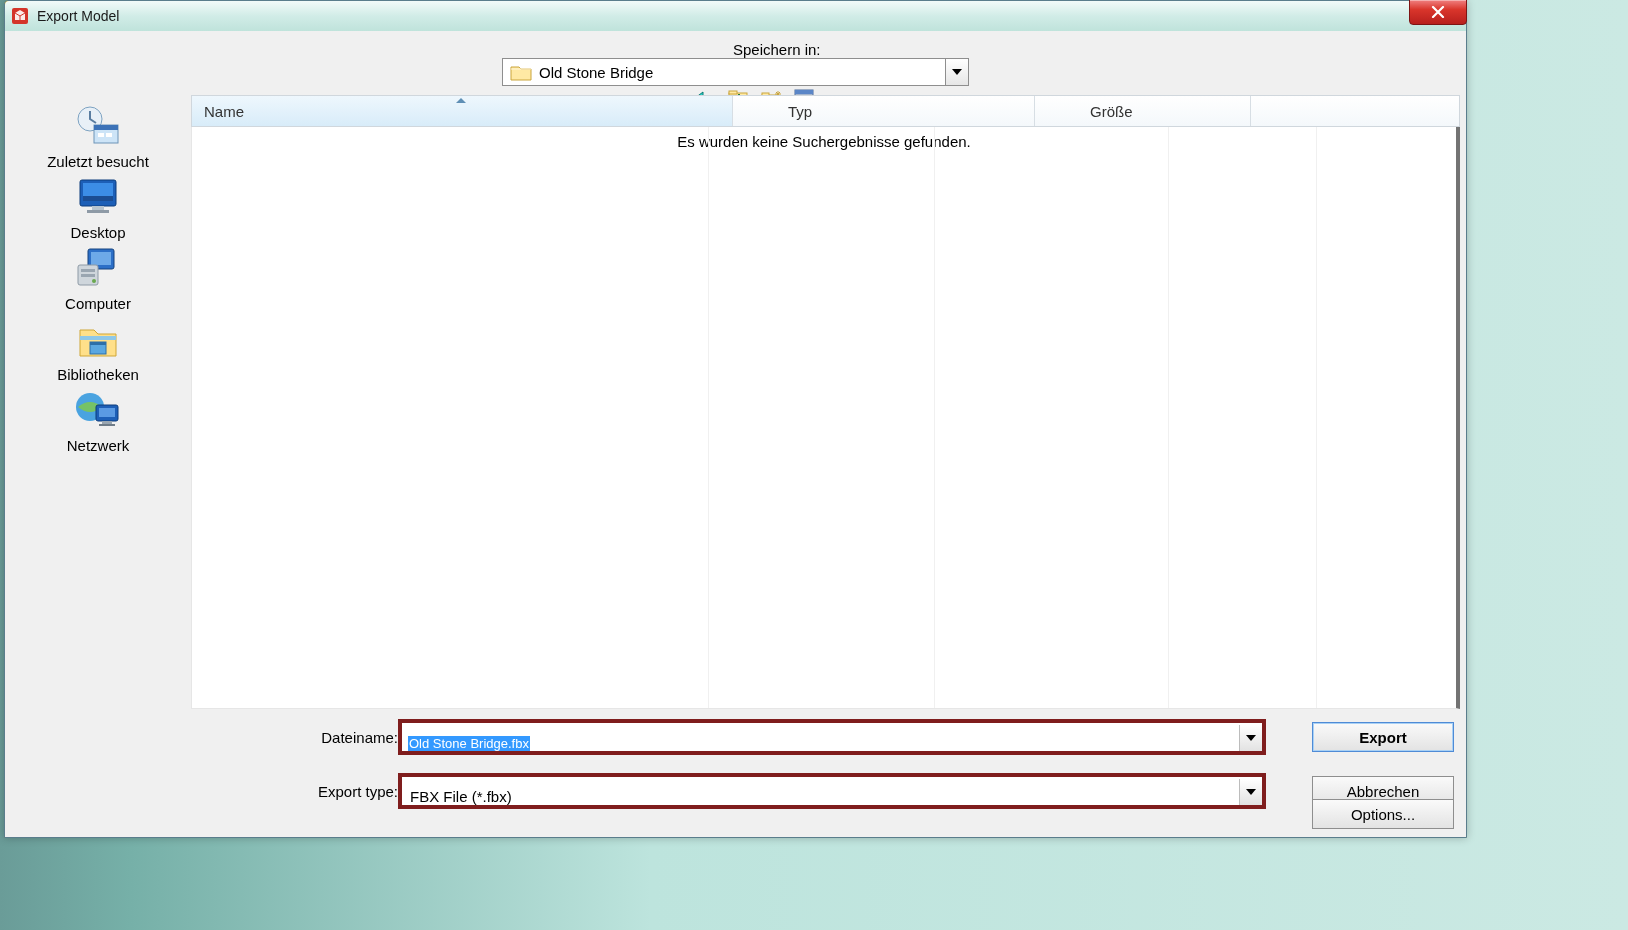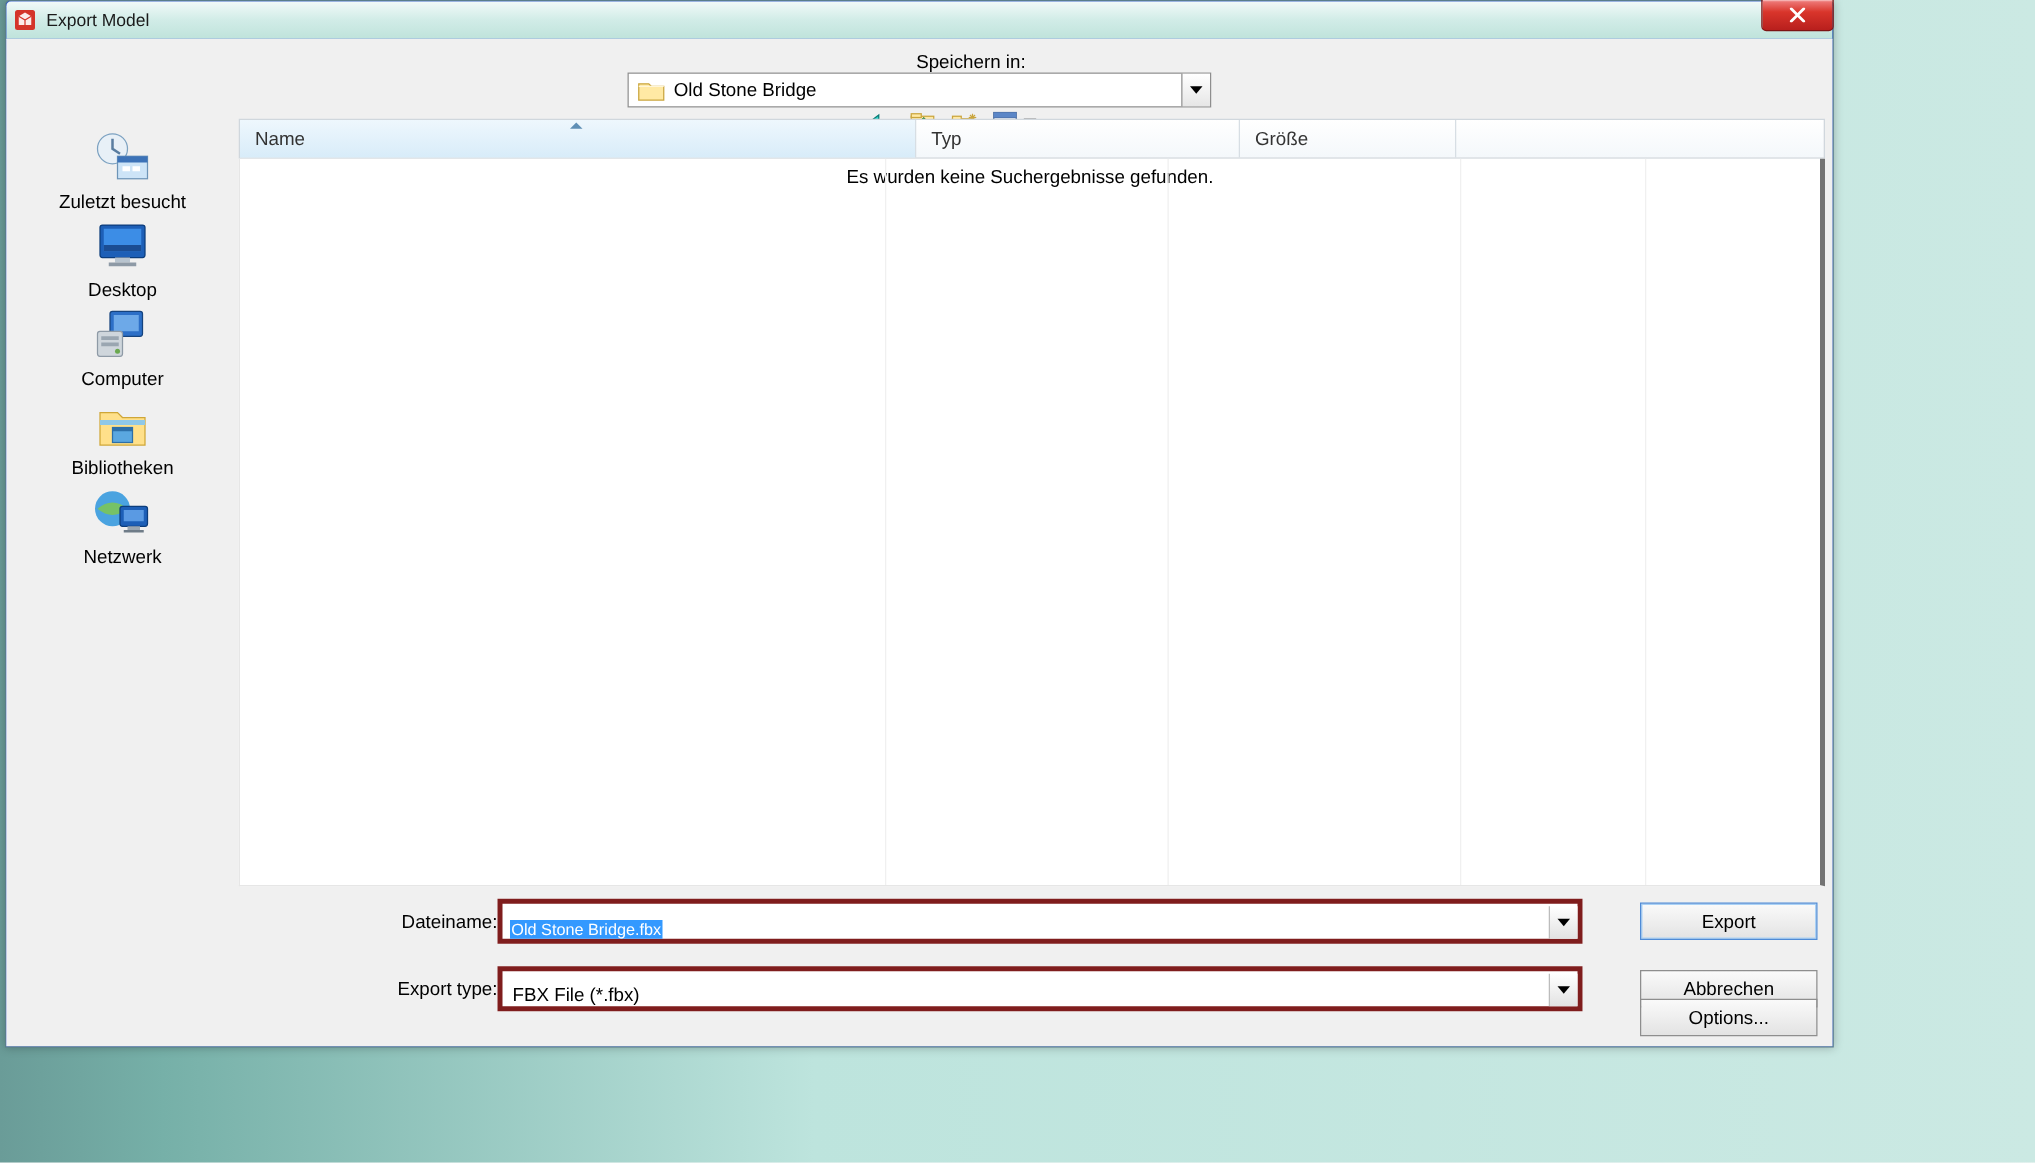--- a/index.html
+++ b/index.html
@@ -1,54 +1,54 @@
 <!DOCTYPE html>
 <html><head>
 <meta charset="utf-8">
 <style>
   html,body{margin:0;padding:0;font-family:"Segoe UI",Tahoma,sans-serif;font-size:13px;color:#000;}
   body{width:1628px;height:930px;background:linear-gradient(to right,#6a9c98 0%,#76b0a8 8%,#bde4dd 40%,#cbe9e3 100%);overflow:hidden;position:relative;}
-  .window{position:absolute;left:4px;top:0;width:1461px;height:836px;background:#1d4ed8;border:1px solid #5a7d8c;border-radius:4px 4px 0 0;box-shadow:0 0 8px rgba(0,0,0,.25);}
+  .window{position:absolute;left:4px;top:0;width:1461px;height:836px;background:#eab308;border:1px solid #5a7d8c;border-radius:4px 4px 0 0;box-shadow:0 0 8px rgba(0,0,0,.25);}
   .titlebar{position:relative;height:30px;background:linear-gradient(to bottom,#f2faf9 0%,#d1ece7 50%,#bfe3db 100%);border-bottom:1px solid #a9c7c2;border-radius:4px 4px 0 0;display:flex;align-items:center;padding-left:6px;}
   .title-icon{width:18px;height:18px;margin-right:8px;}
   .title-text{font-size:14px;color:#1a1a1a;}
   .close-btn{position:absolute;right:-1px;top:-2px;width:56px;height:24px;background:linear-gradient(to bottom,#f08080 0%,#d9352b 40%,#b81f1d 100%);border:1px solid #7d1414;border-radius:0 0 4px 4px;display:flex;align-items:center;justify-content:center;box-shadow:inset 0 1px 0 rgba(255,255,255,.4);}
   .close-btn svg{width:14px;height:12px;}
   .client{position:absolute;left:0;right:0;top:30px;bottom:0;background:#f0f0f0;padding:0;display:flex;flex-direction:column;}
   .toprow{display:flex;align-items:center;height:54px;padding:10px 0 0 0;flex-direction:column;}
   .lbl-savein{width:180px;text-align:right;padding-right:10px;font-size:15px;}
   .combo-folder{position:relative;width:465px;height:28px;border:1px solid #8e8e8e;background:#fff;display:flex;align-items:center;}
   .combo-folder .folder-ic{width:24px;height:22px;margin:0 6px;}
   .combo-folder .folder-name{flex:1;font-size:15px;}
   .combo-folder .dd{width:22px;height:26px;border-left:1px solid #8e8e8e;background:linear-gradient(to bottom,#fff,#e6e6e6);display:flex;align-items:center;justify-content:center;}
   .toolbar{display:flex;align-items:center;gap:10px;margin-left:50px;}
   .tb-btn{width:24px;height:24px;display:flex;align-items:center;justify-content:center;}
   .middle{display:flex;flex:1;min-height:0;}
   .places{width:186px;padding:8px 0 0 0;display:flex;flex-direction:column;align-items:center;gap:4px;}
   .place{display:flex;flex-direction:column;align-items:center;cursor:default;width:150px;}
   .place svg,.place .ph{width:52px;height:48px;}
   .place .lbl{font-size:15px;margin-top:2px;text-align:center;}
   .listwrap{flex:1;margin-right:6px;display:flex;flex-direction:column;}
-  .header-row{display:flex;height:30px;border:1px solid #d0d7dd;background:linear-gradient(to bottom,#ffffff,#f4f8fb);}
+  .header-row{display:flex;height:30px;border:1px solid #d0d7dd;background:linear-gradient(to bottom,#ffffff,#f4f8fb);gap:43px;}
   .hcell{display:flex;align-items:center;padding:0 12px;font-size:15px;color:#333;border-right:1px solid #d7dee4;position:relative;}
   .hcell.sorted{background:linear-gradient(to bottom,#eef7fd,#d8ecf9);}
   .sort-arrow{position:absolute;left:50%;top:2px;margin-left:-6px;}
   .listbody{flex:1;background:#fff;border-left:1px solid #e6e6e6;border-right:4px solid #737373;border-bottom:1px solid #e6e6e6;position:relative;}
   .empty-msg{position:absolute;top:6px;left:0;right:0;text-align:center;font-size:15px;color:#000;}
   .col-sep{position:absolute;top:0;bottom:0;width:1px;background:#f0f0f0;}
   .bottom{padding:10px 12px 10px 0;}
   .frow{display:flex;align-items:center;margin-bottom:18px;}
   .flbl{width:366px;text-align:right;padding-left:110px;font-size:15px;}
   .combo-inp{position:relative;height:28px;border:4px solid #7f1d1d;background:#fff;display:flex;align-items:flex-end;flex:0 0 860px;}
   .combo-inp .sel-txt{flex:1;padding:0 8px;font-size:15px;}
   .combo-inp .dd{width:22px;height:26px;border-left:1px solid #bcbcbc;background:linear-gradient(to bottom,#fff,#e2e2e2);display:flex;align-items:center;justify-content:center;}
   .selected-text{background:#3399ff;color:#fff;padding:0 1px;}
   .rbtns{margin-left:46px;display:flex;flex-direction:column;gap:18px;}
   .btn{width:140px;height:28px;border:1px solid #8e8e8e;background:linear-gradient(to bottom,#fafafa,#e3e3e3);font-size:15px;display:flex;align-items:center;justify-content:center;cursor:default;}
-  .btn.default{border:1px solid #4f8bd6;box-shadow:inset 0 0 0 1px #a9d1f5;}
+  .btn.default{border:1px solid #4f8bd6;box-shadow:inset 0 0 0 1px #a9d1f5;font-weight:bold;}
   .btn.options{position:absolute;right:12px;bottom:8px;}
   .caret-down{width:0;height:0;border-left:5px solid transparent;border-right:5px solid transparent;border-top:6px solid #000;}
   .caret-up-s{width:0;height:0;border-left:5px solid transparent;border-right:5px solid transparent;border-bottom:5px solid #5f8fb5;}
 </style>
 </head>
 <body>
 
 <div class="window">
   <div class="titlebar">
     <span class="title-icon">

